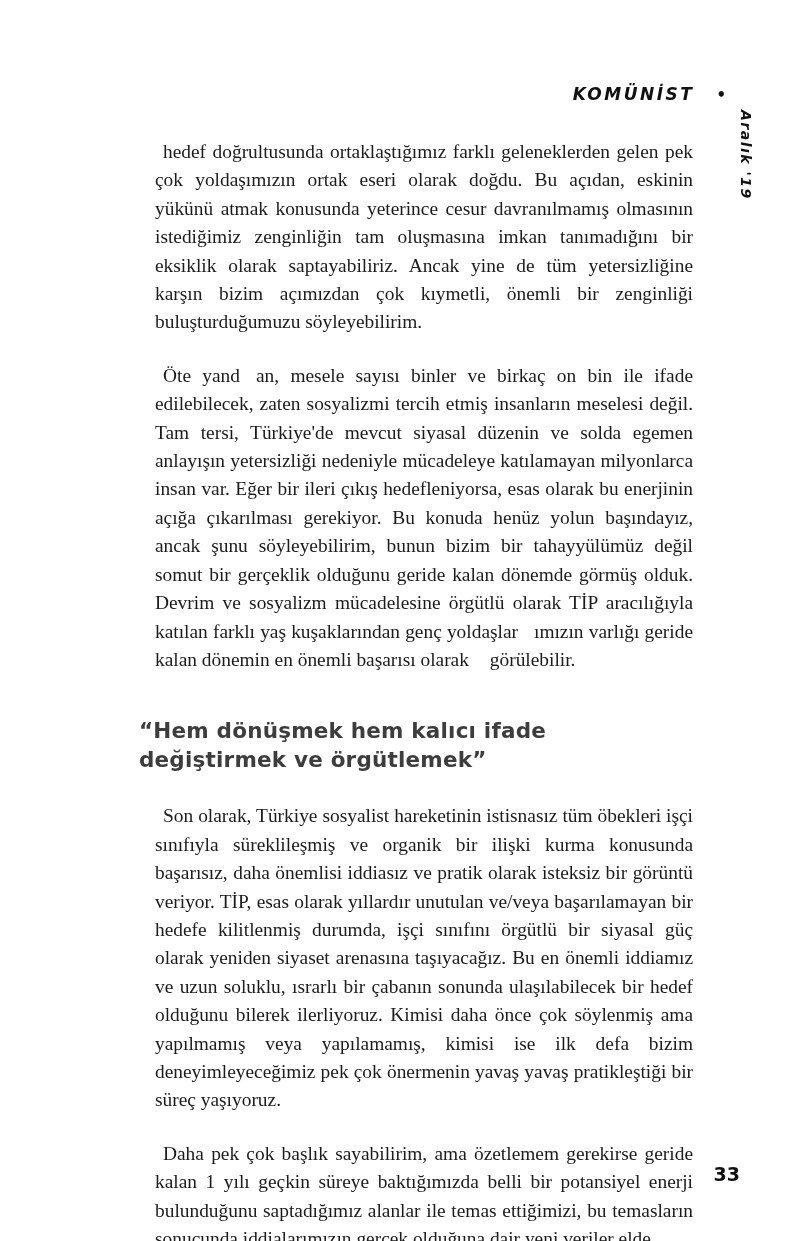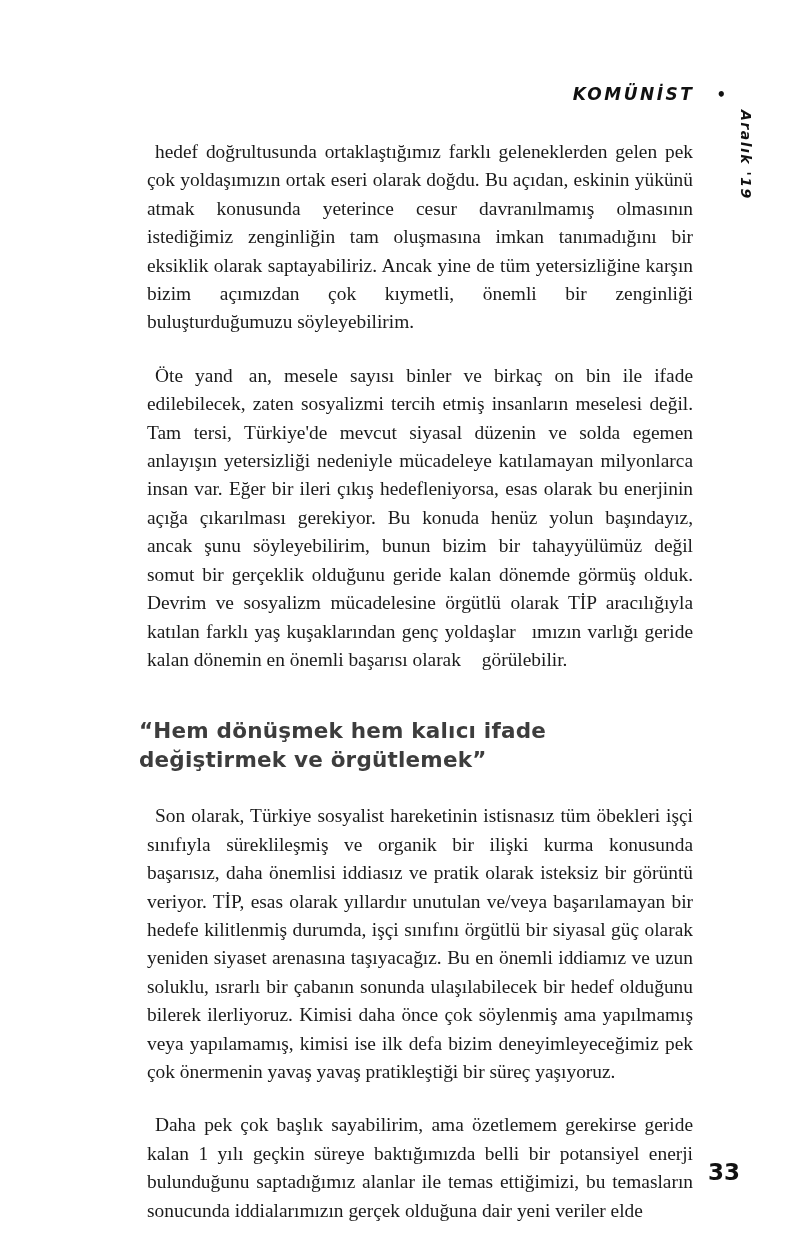--- a/index.html
+++ b/index.html
@@ -51,39 +51,39 @@
     position: absolute;
     top: 106px;
     left: 107px;
     width: 586px;
     font-size: 19.4px;
     line-height: 28.4px;
     text-align: justify;
     hyphens: auto;
     -webkit-hyphens: auto;
   }
-  .text-block p { margin: 0 0 9px 8px; }
+  .text-block p { margin: 0 0 9px 16px; }
   .it { }
   .section-heading {
     font-family: "DejaVu Sans", sans-serif;
     font-weight: bold;
     font-size: 21.5px;
     line-height: 29px;
     color: #3d3d3d;
     text-align: left;
     margin: 26px 0 12px 0;
     letter-spacing: 0.2px;
   }
   .page-number {
     position: absolute;
     right: 66px;
     bottom: 64px;
     font-family: "DejaVu Sans", sans-serif;
     font-weight: bold;
-    font-size: 23px;
+    font-size: 19px;
     color: #111;
   }
 </style>
 </head>
 <body>
 
 <div class="page">
 
   <div class="masthead">
     <span>KOMÜNİST</span><span class="bullet">•</span>

